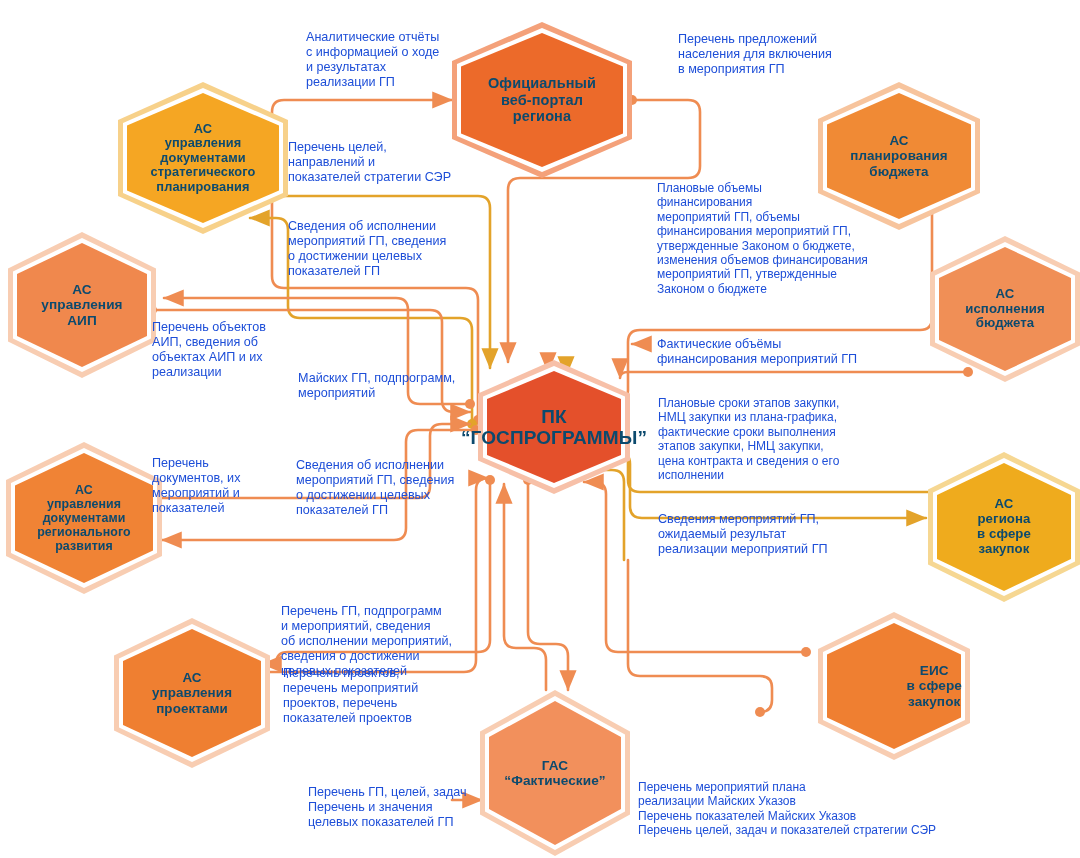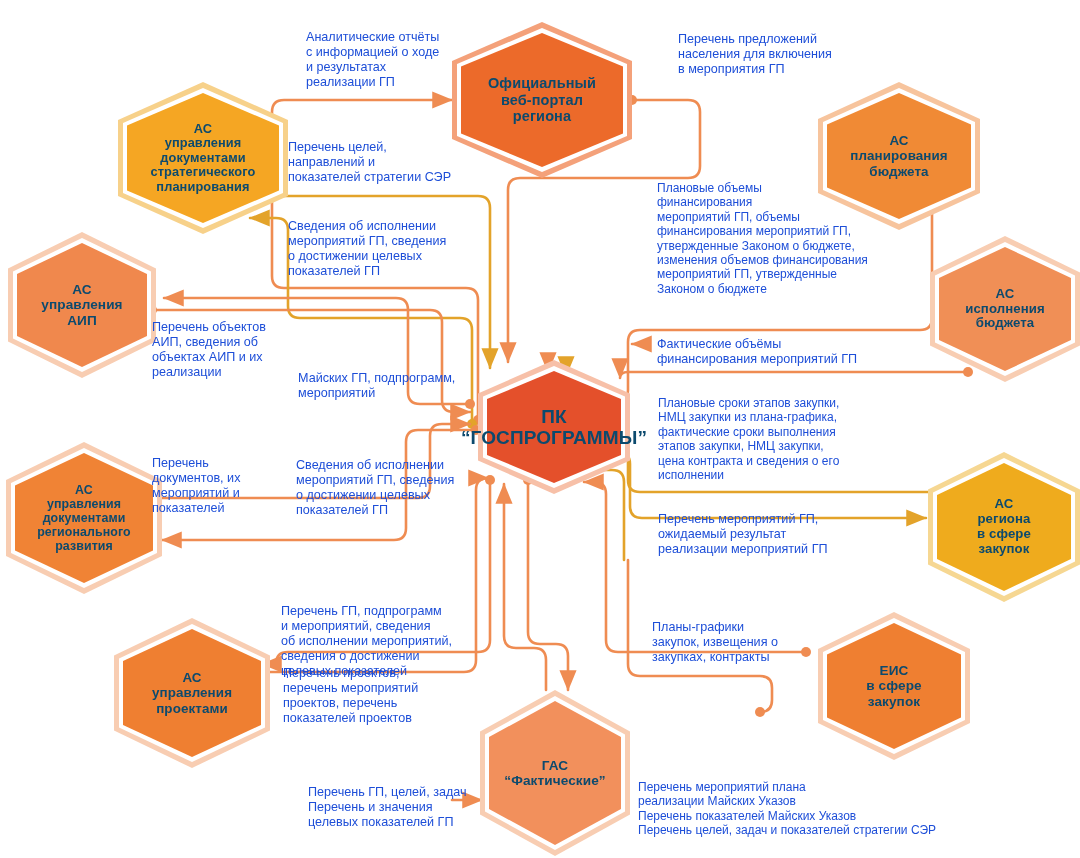--- a/index.html
+++ b/index.html
@@ -194,21 +194,21 @@
 
   <div class="hex" style="left:114px;top:618px;width:156px;height:150px;">
     <div class="hexbody" style="background:#f8cdb2;"></div>
     <div class="hexinner"></div>
     <div class="hexcore" style="background:#ef7f31;"></div>
     <div class="hexlabel" style="font-size:13.4px;">АС
 управления
 проектами</div>
   </div>
 
-  <div class="hex" style="left:818px;top:612px;width:152px;height:148px;">
+  <div class="hex" style="left:818px;top:612px;width:152px;height:148px;justify-content:flex-end;">
     <div class="hexbody" style="background:#f8cdb2;"></div>
     <div class="hexinner"></div>
     <div class="hexcore" style="background:#ef7f31;"></div>
     <div class="hexlabel" style="font-size:13.6px;">ЕИС
 в сфере
 закупок</div>
   </div>
 
   <div class="hex" style="left:480px;top:690px;width:150px;height:166px;">
     <div class="hexbody" style="background:#f8cdb2;"></div>
@@ -255,31 +255,28 @@
 цена контракта и сведения о его
 исполнении</div>
   <div class="cap" style="left:152px;top:456px;width:140px;">Перечень
 документов, их
 мероприятий и
 показателей</div>
   <div class="cap" style="left:296px;top:458px;width:190px;">Сведения об исполнении
 мероприятий ГП, сведения
 о достижении целевых
 показателей ГП</div>
-  <div class="cap" style="left:658px;top:512px;width:250px;">Перечень мероприятий ГП,
+  <div class="cap" style="left:658px;top:512px;width:250px;">Сведения мероприятий ГП,
 ожидаемый результат
 реализации мероприятий ГП</div>
   <div class="cap" style="left:281px;top:588px;width:212px;margin-top:16px;">Перечень ГП, подпрограмм
 и мероприятий, сведения
 об исполнении мероприятий,
 сведения о достижении
 целевых показателей</div>
-  <div class="cap" style="left:652px;top:620px;width:170px;">Планы-графики
-закупок, извещения о
-закупках, контракты</div>
   <div class="cap" style="left:283px;top:666px;width:190px;">Перечень проектов,
 перечень мероприятий
 проектов, перечень
 показателей проектов</div>
   <div class="cap" style="left:308px;top:785px;width:220px;">Перечень ГП, целей, задач
 Перечень и значения
 целевых показателей ГП</div>
   <div class="cap small" style="left:638px;top:780px;width:330px;">Перечень мероприятий плана
 реализации Майских Указов
 Перечень показателей Майских Указов

